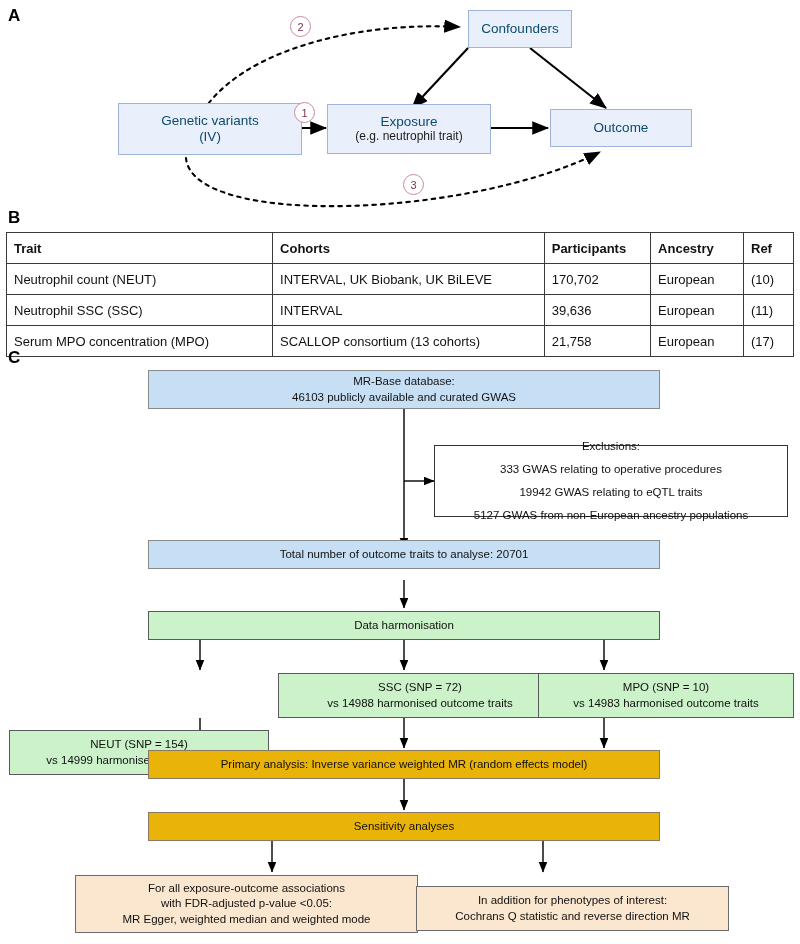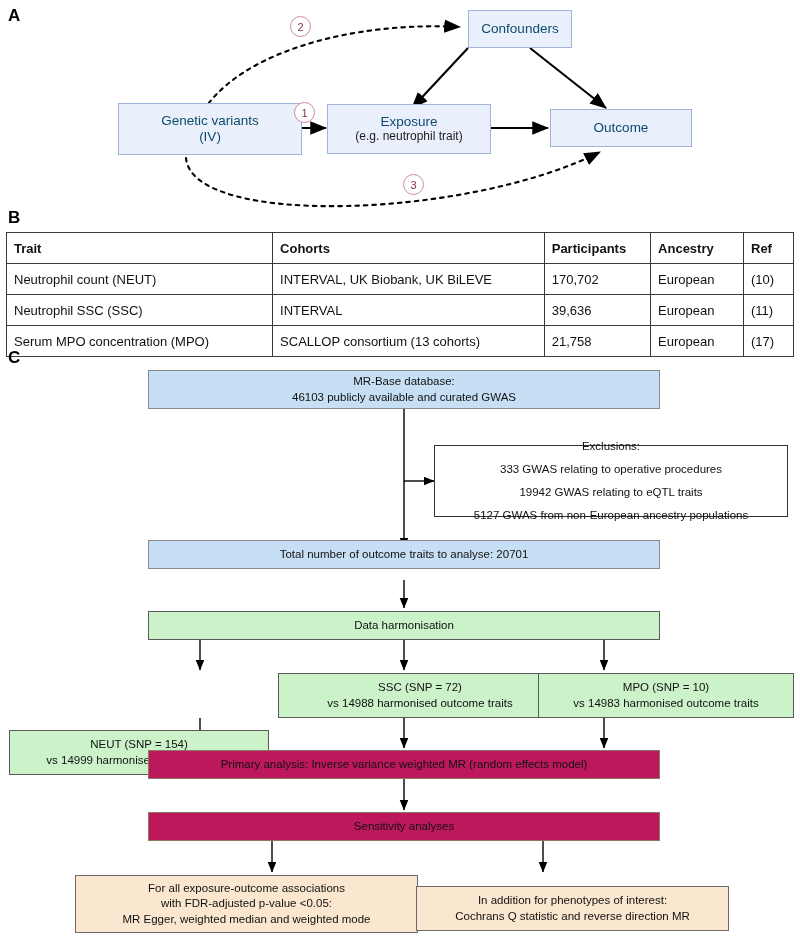--- a/index.html
+++ b/index.html
@@ -87,21 +87,21 @@
     flex-direction: column;
     align-items: center;
     justify-content: center;
     text-align: center;
     font-size: 11.5px;
     line-height: 1.32;
     color: #111;
   }
   .fbox.blue  { background: #c7dff5; border: 1.2px solid #8a8a8a; }
   .fbox.green { background: #cbf2c8; border: 1.2px solid #5a5a5a; }
-  .fbox.tan   { background: #be185d; border: 1.2px solid #8a7a63; }
+  .fbox.tan   { background: #eab308; border: 1.2px solid #8a7a63; }
   .fbox.tan2  { background: #fbe7cf; border: 1.2px solid #6b6b6b; }
   .fbox.white { background: #ffffff; border: 1.2px solid #333333; gap: 8px; }
   .fbox .ln { display: block; }
 </style>
 </head>
 <body>
 
 <div id="panel-a">
   <div class="panel-letter" style="left:8px; top:6px;">A</div>
 

